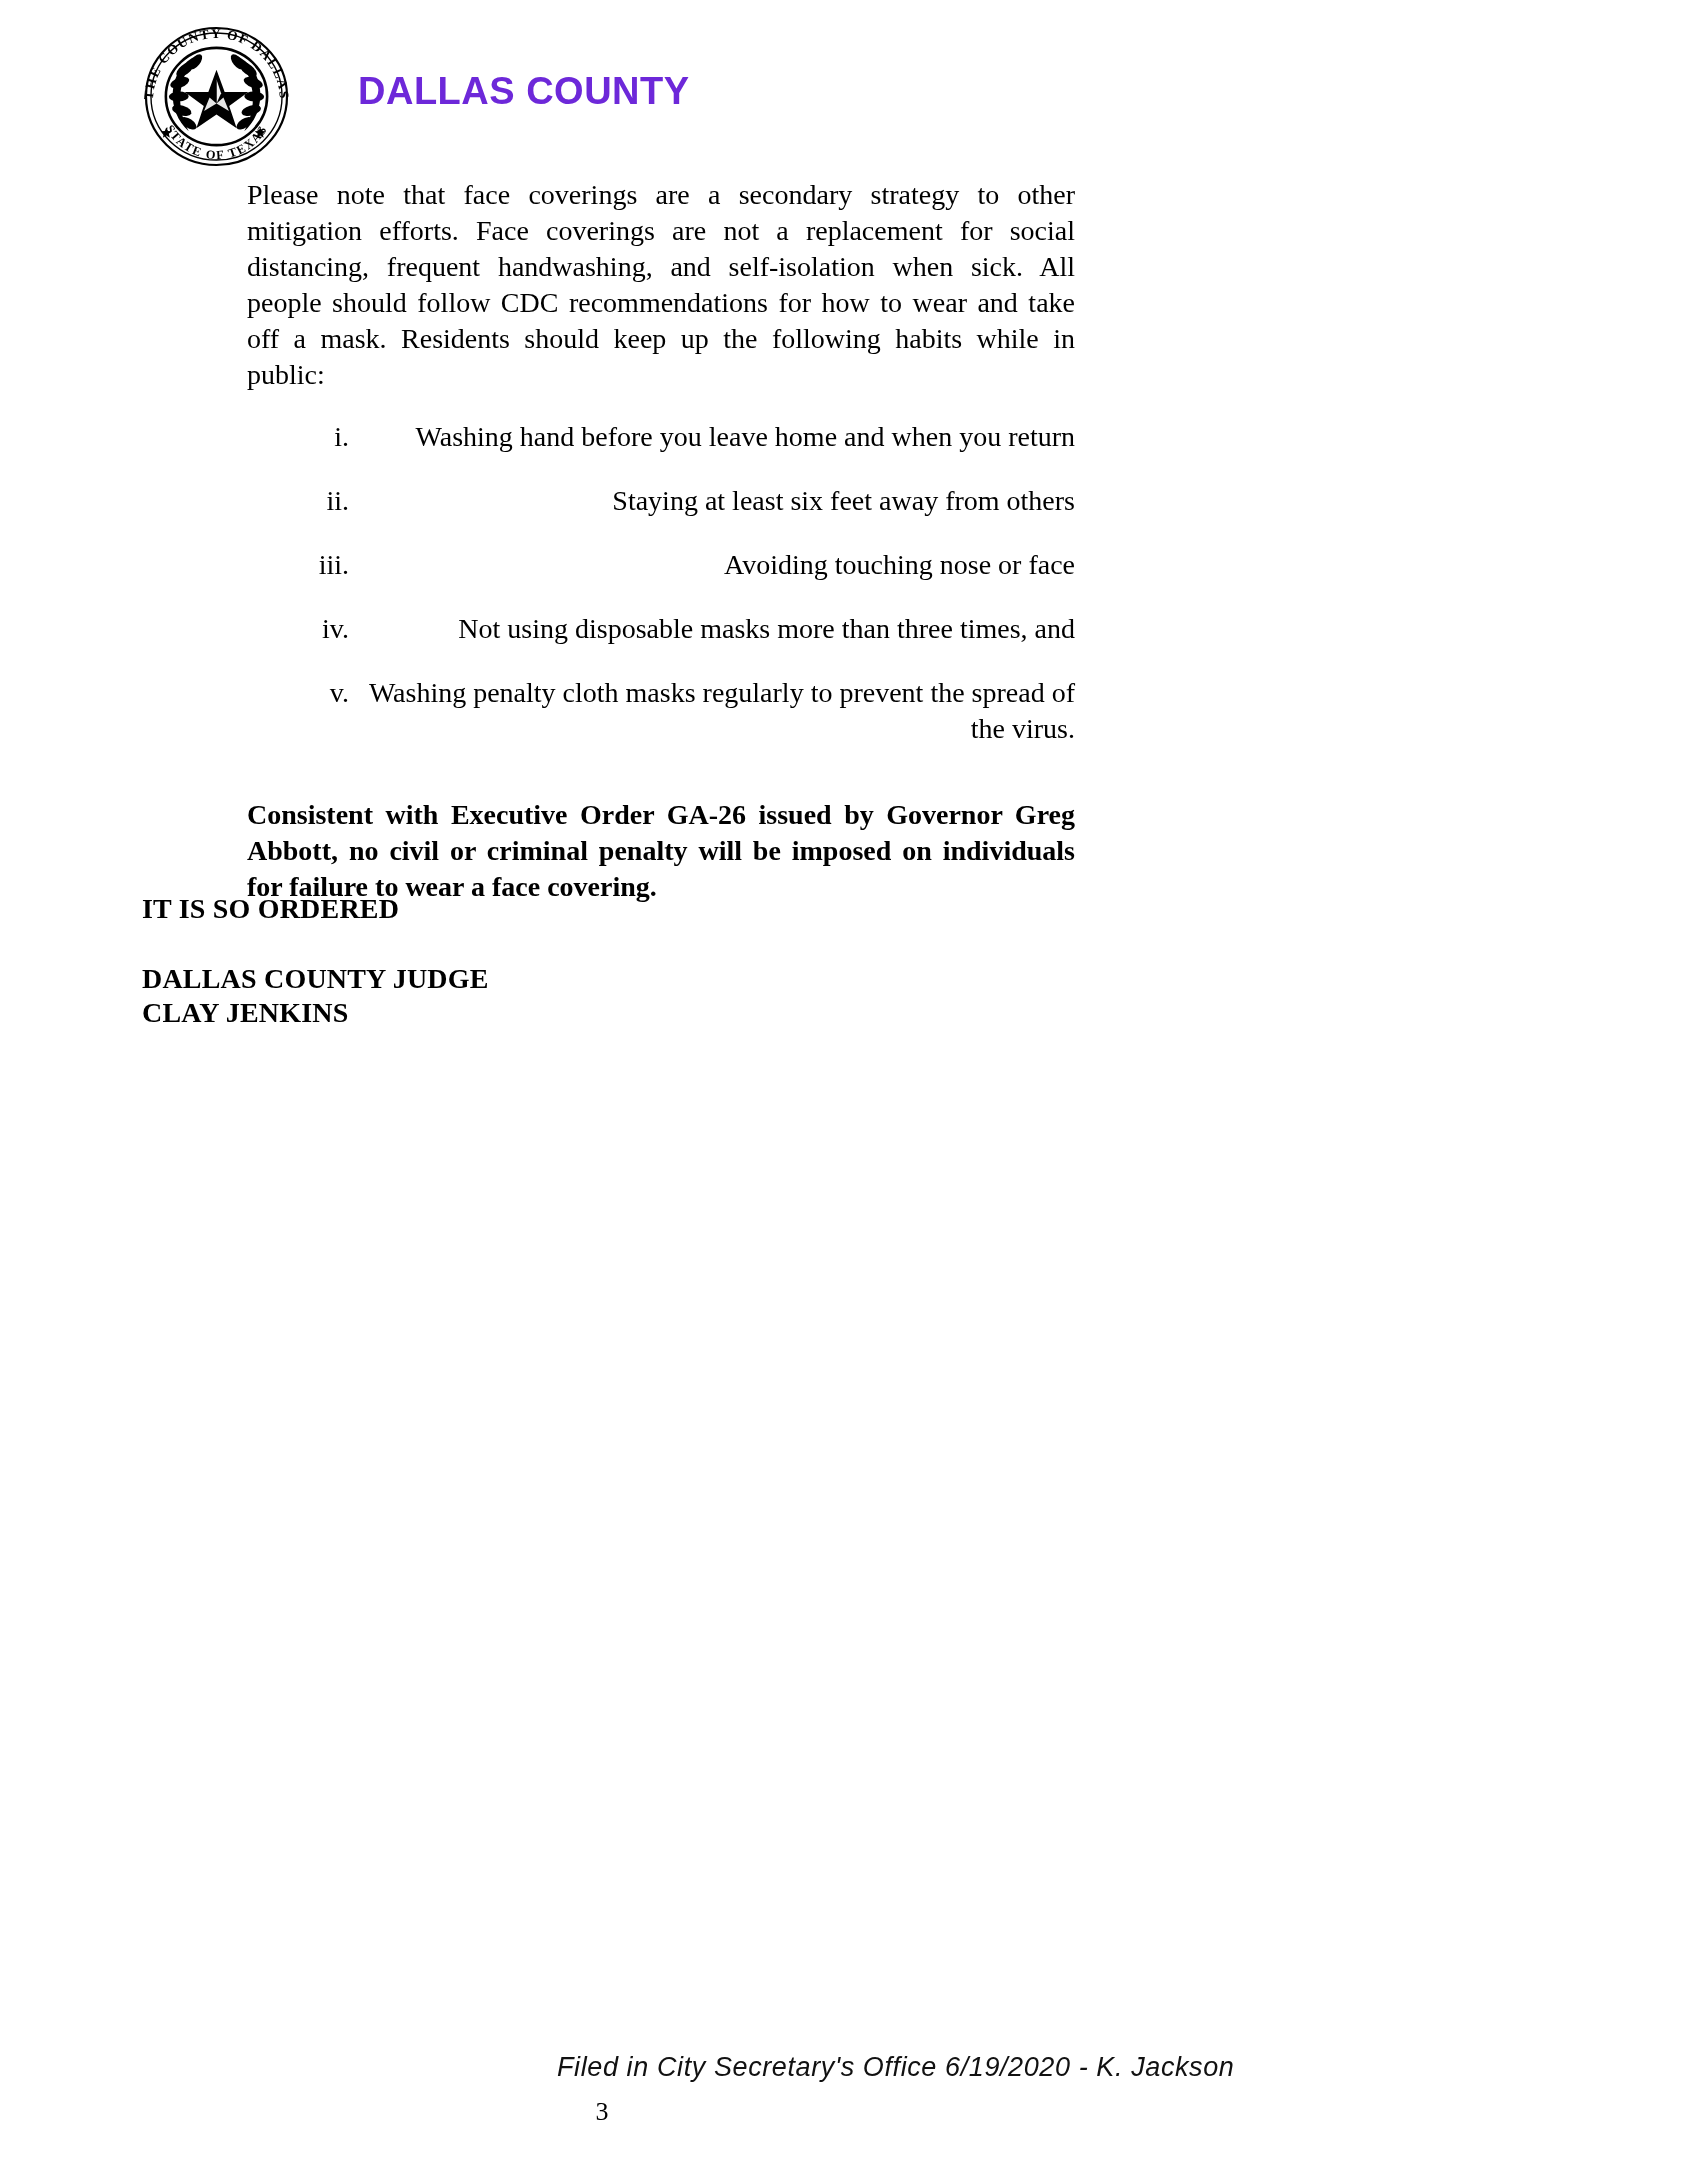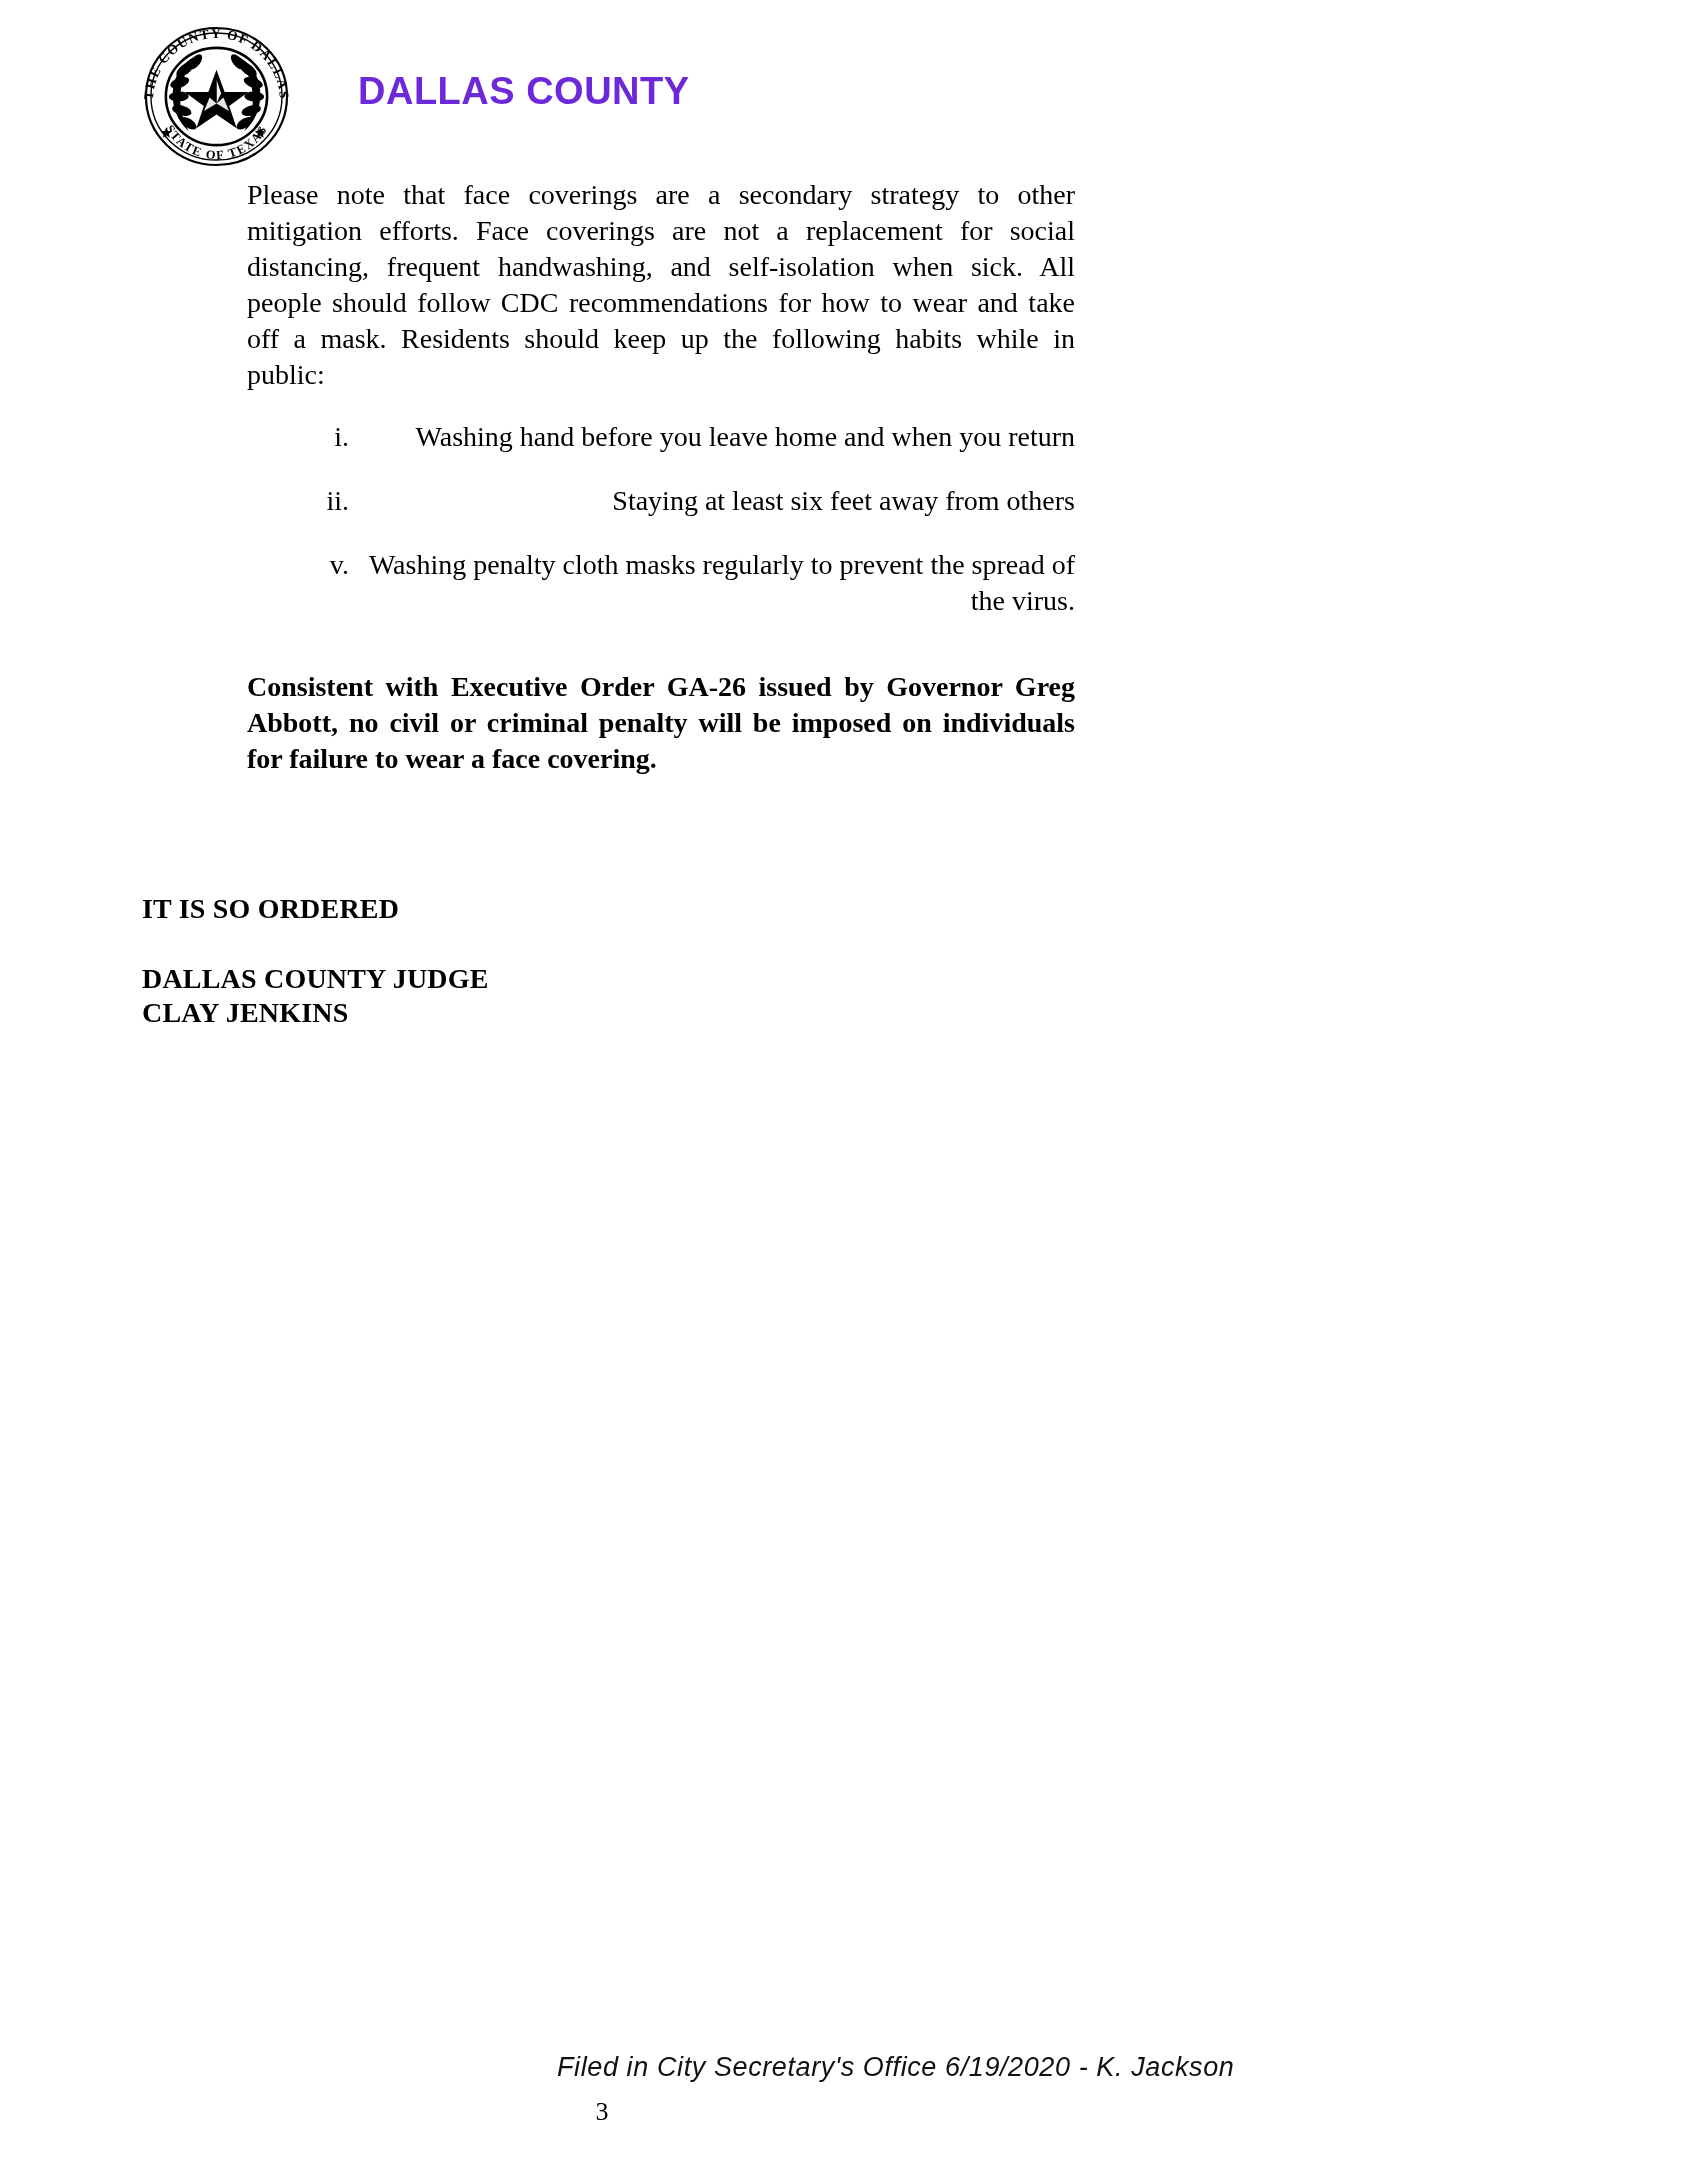--- a/index.html
+++ b/index.html
@@ -198,20 +198,28 @@
     <ol class="roman-list">
       <li>
         <span class="marker">i.</span>
         <span class="item-text">Washing hand before you leave home and when you return</span>
       </li>
       <li>
         <span class="marker">ii.</span>
         <span class="item-text">Staying at least six feet away from others</span>
       </li>
       <li>
+        <span class="marker">iii.</span>
+        <span class="item-text">Avoiding touching nose or face</span>
+      </li>
+      <li>
+        <span class="marker">iv.</span>
+        <span class="item-text">Not using disposable masks more than three times, and</span>
+      </li>
+      <li>
         <span class="marker">v.</span>
         <span class="item-text">Washing penalty cloth masks regularly to prevent the spread of the virus.</span>
       </li>
     </ol>
 
     <div class="spacer-sm"></div>
 
     <p class="para bold">Consistent with Executive Order GA-26 issued by Governor Greg Abbott, no civil or criminal penalty will be imposed on individuals for failure to wear a face covering.</p>
   </div>
 

